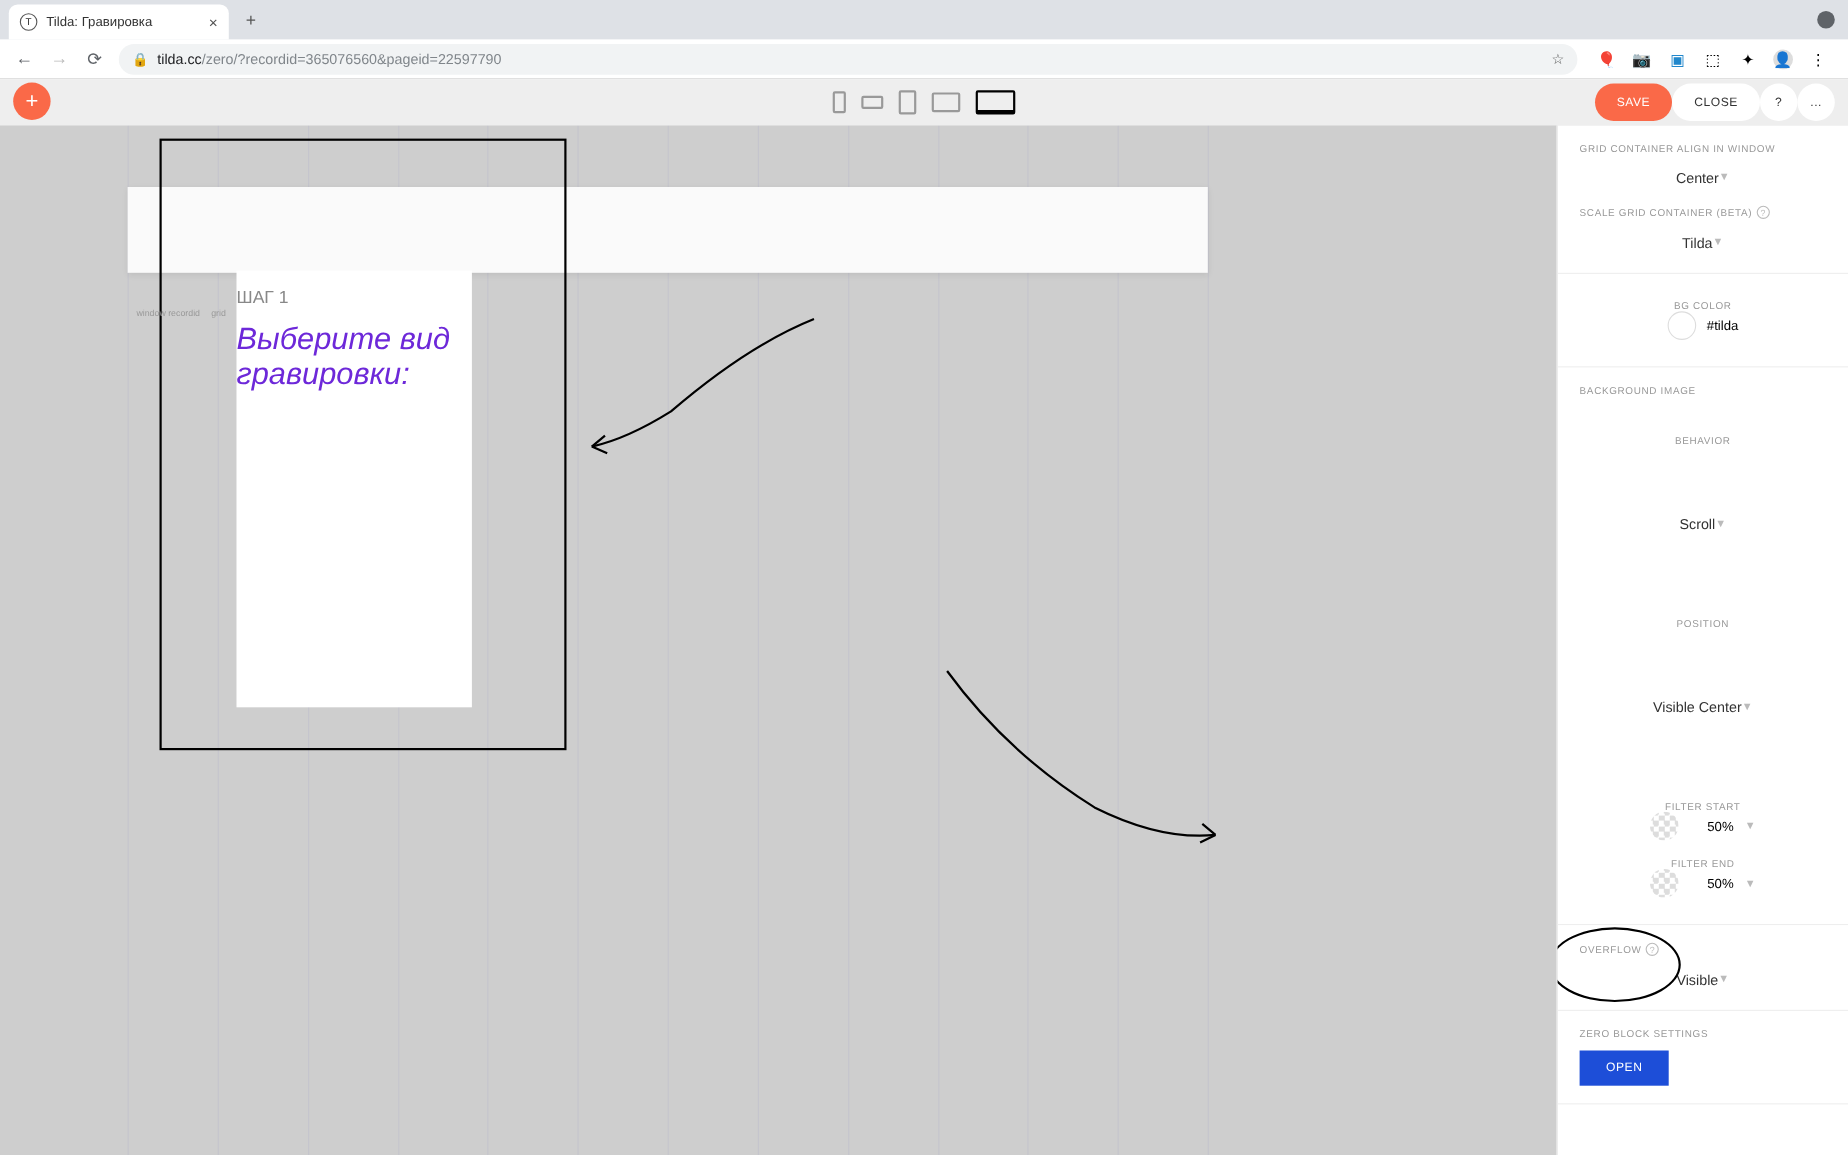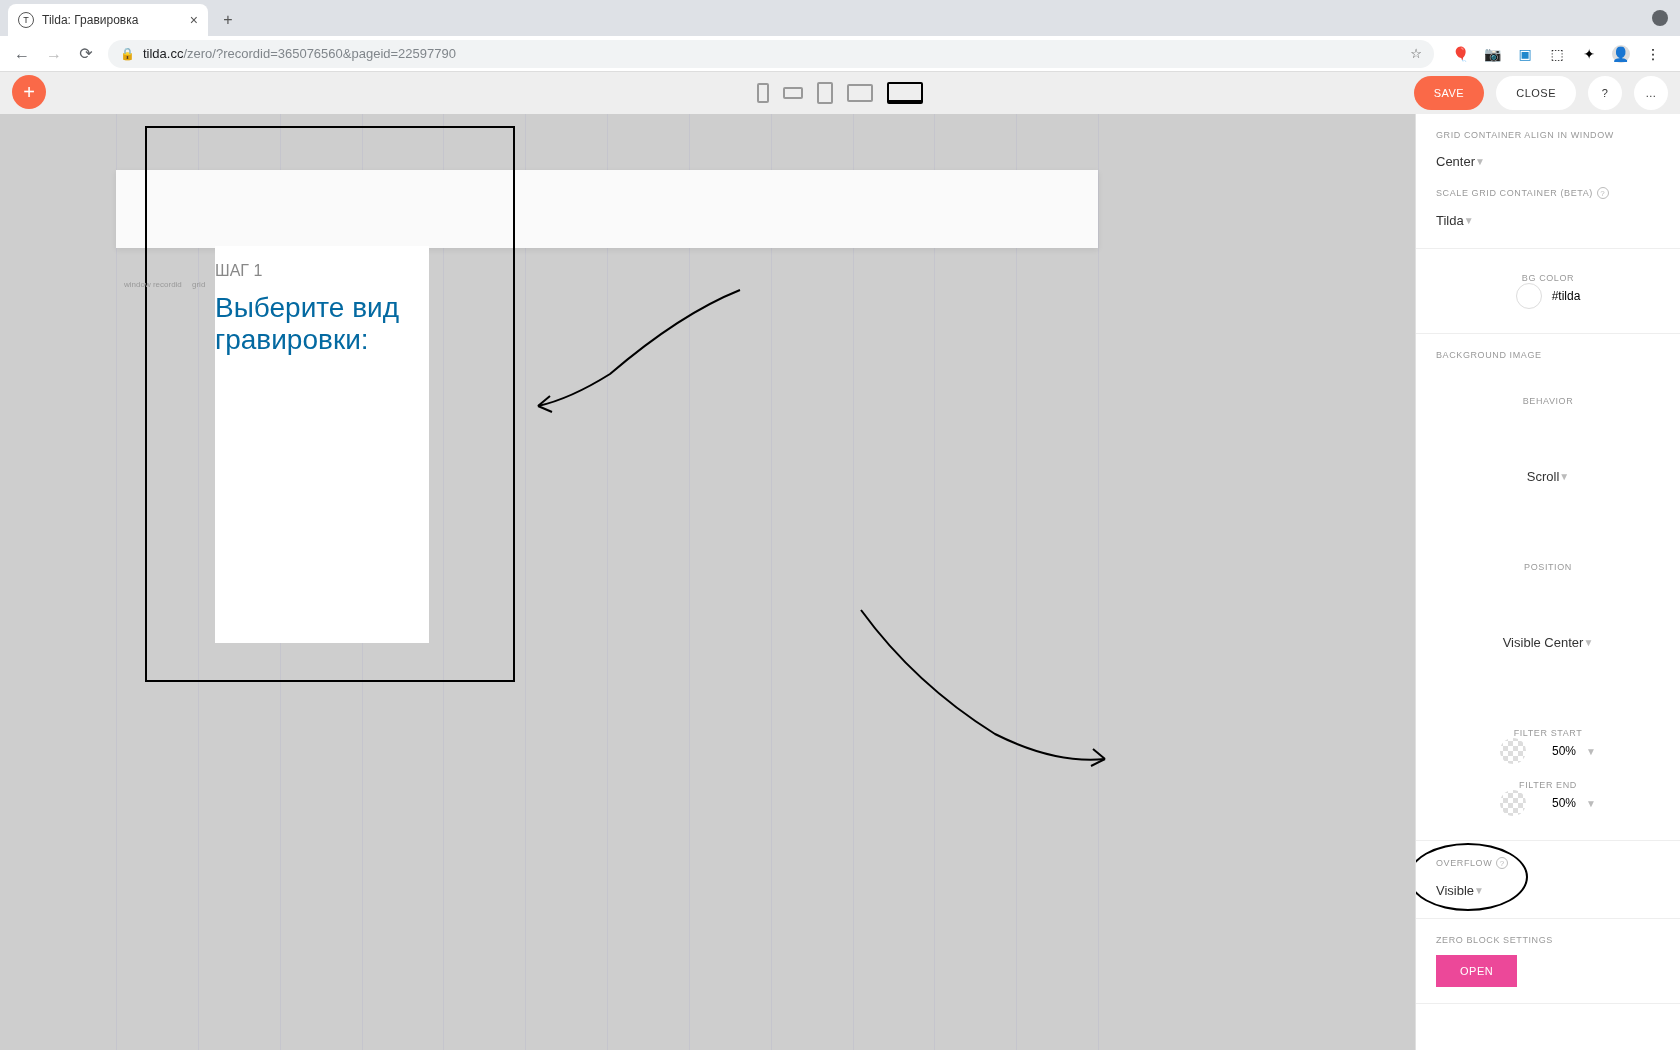--- a/index.html
+++ b/index.html
@@ -23,56 +23,56 @@
     .url-path { color: #80868b; }
     .ext-icons { display: flex; gap: 14px; align-items: center; padding: 0 6px; }
     .ext-icon { width: 18px; height: 18px; display: flex; align-items: center; justify-content: center; font-size: 14px; }
     
     
     .toolbar { height: 42px; background: #eee; display: flex; align-items: center; position: relative; }
     .add-btn { position: absolute; left: 12px; top: 3px; width: 34px; height: 34px; background: #fa6948; border-radius: 50%; display: flex; align-items: center; justify-content: center; color: #fff; font-size: 20px; font-weight: 300; }
     .device-switcher { position: absolute; left: 50%; transform: translateX(-50%); display: flex; gap: 14px; align-items: center; }
     .device { border: 2px solid #999; border-radius: 2px; }
     .device.active { border-color: #000; border-bottom-width: 4px; }
-    .toolbar-right { position: absolute; right: 12px; display: flex; gap: 12px; align-items: center; }
+    .toolbar-right { position: absolute; right: 12px; display: flex; gap: 0; align-items: center; }
     .btn { height: 34px; border-radius: 17px; padding: 0 20px; font-size: 11px; letter-spacing: 0.5px; display: flex; align-items: center; justify-content: center; border: none; cursor: pointer; }
     .btn-save { background: #fa6948; color: #fff; }
     .btn-close { background: #fff; color: #333; }
     .btn-round { width: 34px; padding: 0; background: #fff; color: #333; }
     
     
     .workspace { position: relative; height: calc(1050px - 36px - 36px - 42px); background: #cecece; }
     .canvas-area { position: absolute; left: 0; top: 0; right: 265px; bottom: 0; overflow: hidden; }
     
     .selection-box { position: absolute; left: 145px; top: 12px; width: 370px; height: 556px; border: 2px solid #000; }
     
     .white-strip { position: absolute; left: 116px; top: 56px; width: 982px; height: 78px; background: #fafafa; box-shadow: 0 2px 6px rgba(0,0,0,0.08); }
     .white-card { position: absolute; left: 215px; top: 132px; width: 214px; height: 397px; background: #fff; }
     .step-label { position: absolute; left: 215px; top: 148px; font-size: 16px; color: #888; font-weight: 300; }
-    .heading-text { position: absolute; left: 215px; top: 178px; font-size: 28px; color: #0369a1; line-height: 1.15; font-weight: 400; }
+    .heading-text { position: absolute; left: 215px; top: 178px; font-size: 28px; color: #6d28d9; line-height: 1.15; font-weight: 400; font-style: italic; }
     
     .grid-lines { position: absolute; left: 116px; top: 0; width: 982px; bottom: 0; pointer-events: none; }
     .grid-line { position: absolute; top: 0; bottom: 0; width: 1px; background: rgba(100,100,200,0.08); }
     
     .tag-label { position: absolute; top: 164px; font-size: 8px; color: #999; padding: 2px 4px; }
     
     .arrow-svg { position: absolute; pointer-events: none; }
     
     
     .sidebar { position: absolute; right: 0; top: 0; width: 265px; bottom: 0; background: #fff; border-left: 1px solid #e0e0e0; overflow-y: auto; }
     .panel-section { padding: 16px 20px; border-bottom: 1px solid #eee; }
     .panel-label { font-size: 9px; letter-spacing: 0.6px; color: #999; text-transform: uppercase; margin-bottom: 10px; display: flex; align-items: center; gap: 4px; text-align: right; }
-    .panel-select { font-size: 13px; color: #333; display: flex; justify-content: flex-start; align-items: center; padding: 4px 0; }
+    .panel-select { font-size: 13px; color: #333; display: flex; justify-content: center; align-items: center; padding: 4px 0; }
     .chevron { color: #bbb; font-size: 10px; }
     .panel-row { display: flex; align-items: center; justify-content: space-between; padding: 8px 0; flex-direction: column; }
     .panel-row .panel-label { margin-bottom: 0; }
     .color-swatch { width: 26px; height: 26px; border-radius: 50%; border: 1px solid #ddd; background: #fff; }
     .checker-swatch { width: 26px; height: 26px; border-radius: 50%; background: repeating-conic-gradient(#ddd 0% 25%, #fff 0% 50%) 50% / 10px 10px; }
     .upload-btn { width: 100%; background: #000; color: #fff; height: 36px; font-size: 13px; border: none; border-radius: 2px; margin-top: 4px; }
-    .open-btn { background: #ec4899; color: #fff; height: 32px; font-size: 11px; letter-spacing: 0.5px; border: none; padding: 0 24px; }
+    .open-btn { background: #1d4ed8; color: #fff; height: 32px; font-size: 11px; letter-spacing: 0.5px; border: none; padding: 0 24px; }
     .help-icon { width: 12px; height: 12px; border: 1px solid #bbb; border-radius: 50%; display: inline-flex; align-items: center; justify-content: center; font-size: 8px; color: #bbb; }
     .value-right { display: flex; align-items: center; gap: 10px; }
     .overflow-circle { position: absolute; border: 2.5px solid #000; border-radius: 50%; pointer-events: none; }
   </style>
 </head>
 <body>
 
 <div class="browser-top">
   <div class="tab">
     <span class="tab-icon">T</span>

